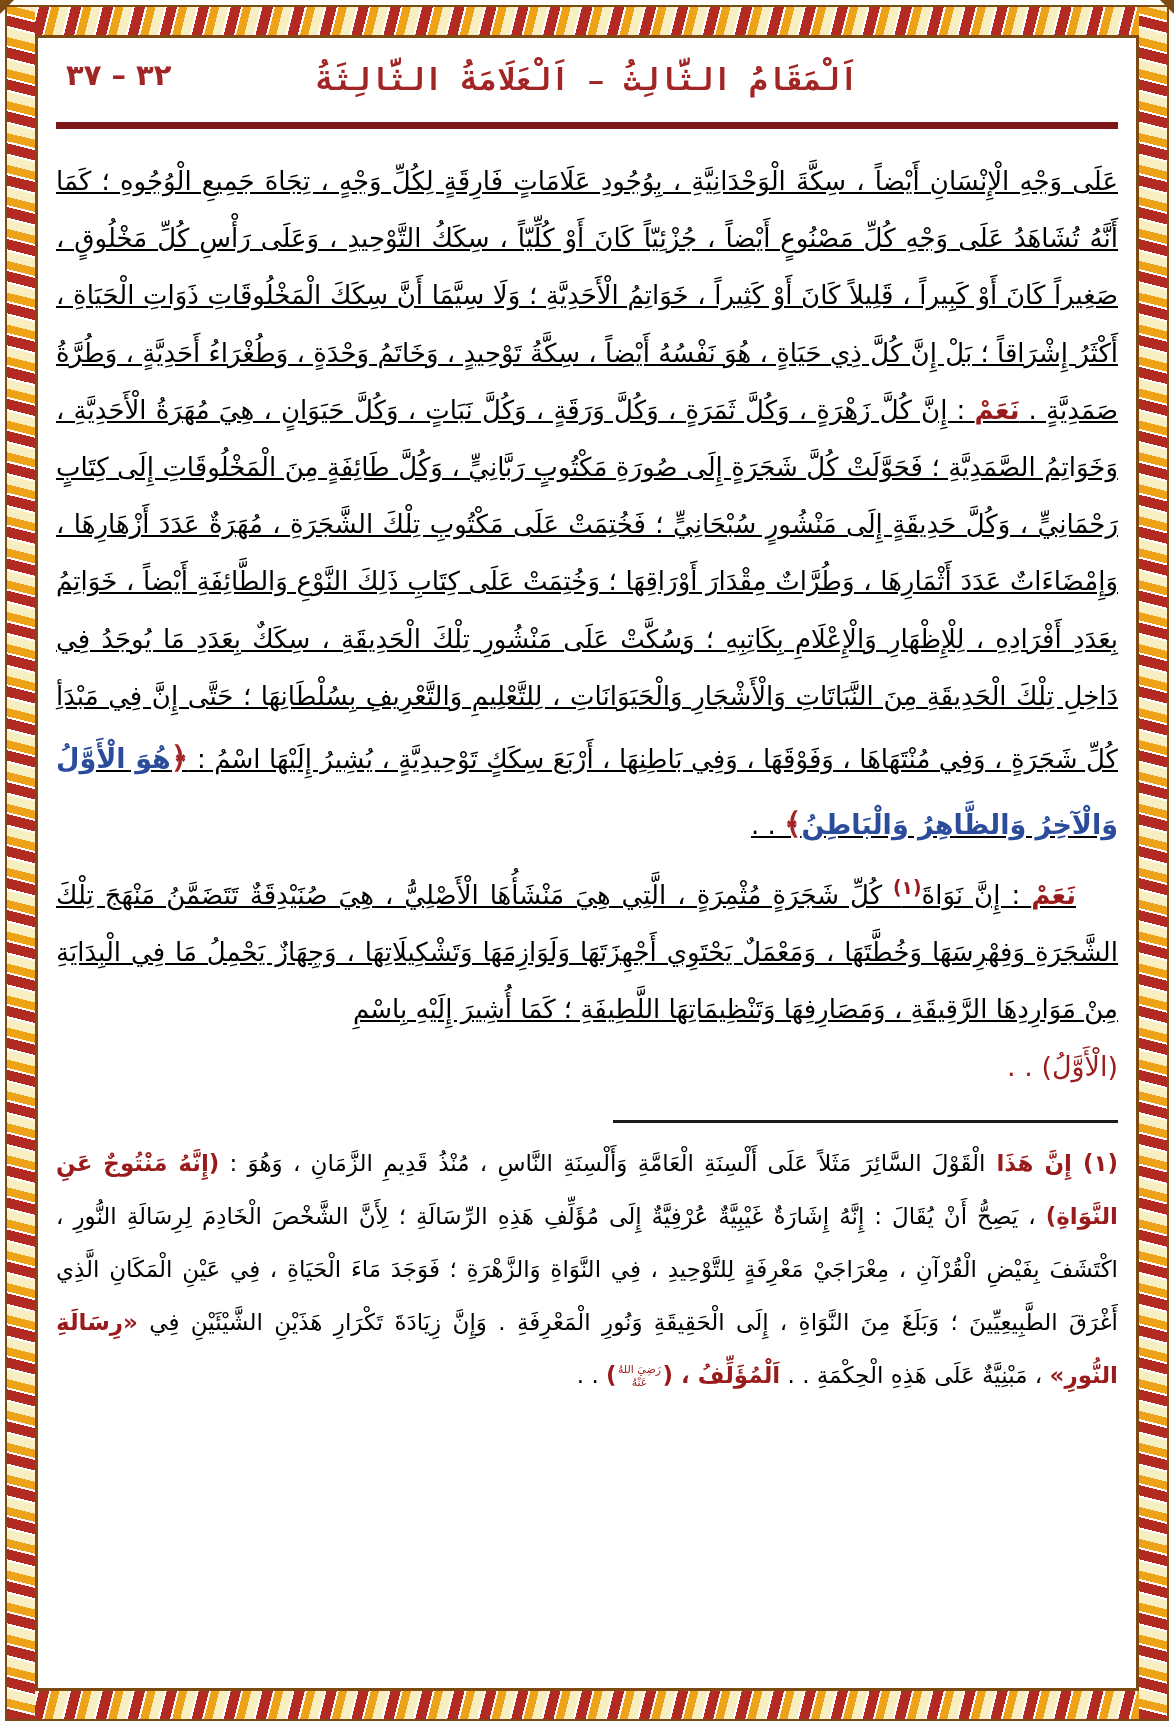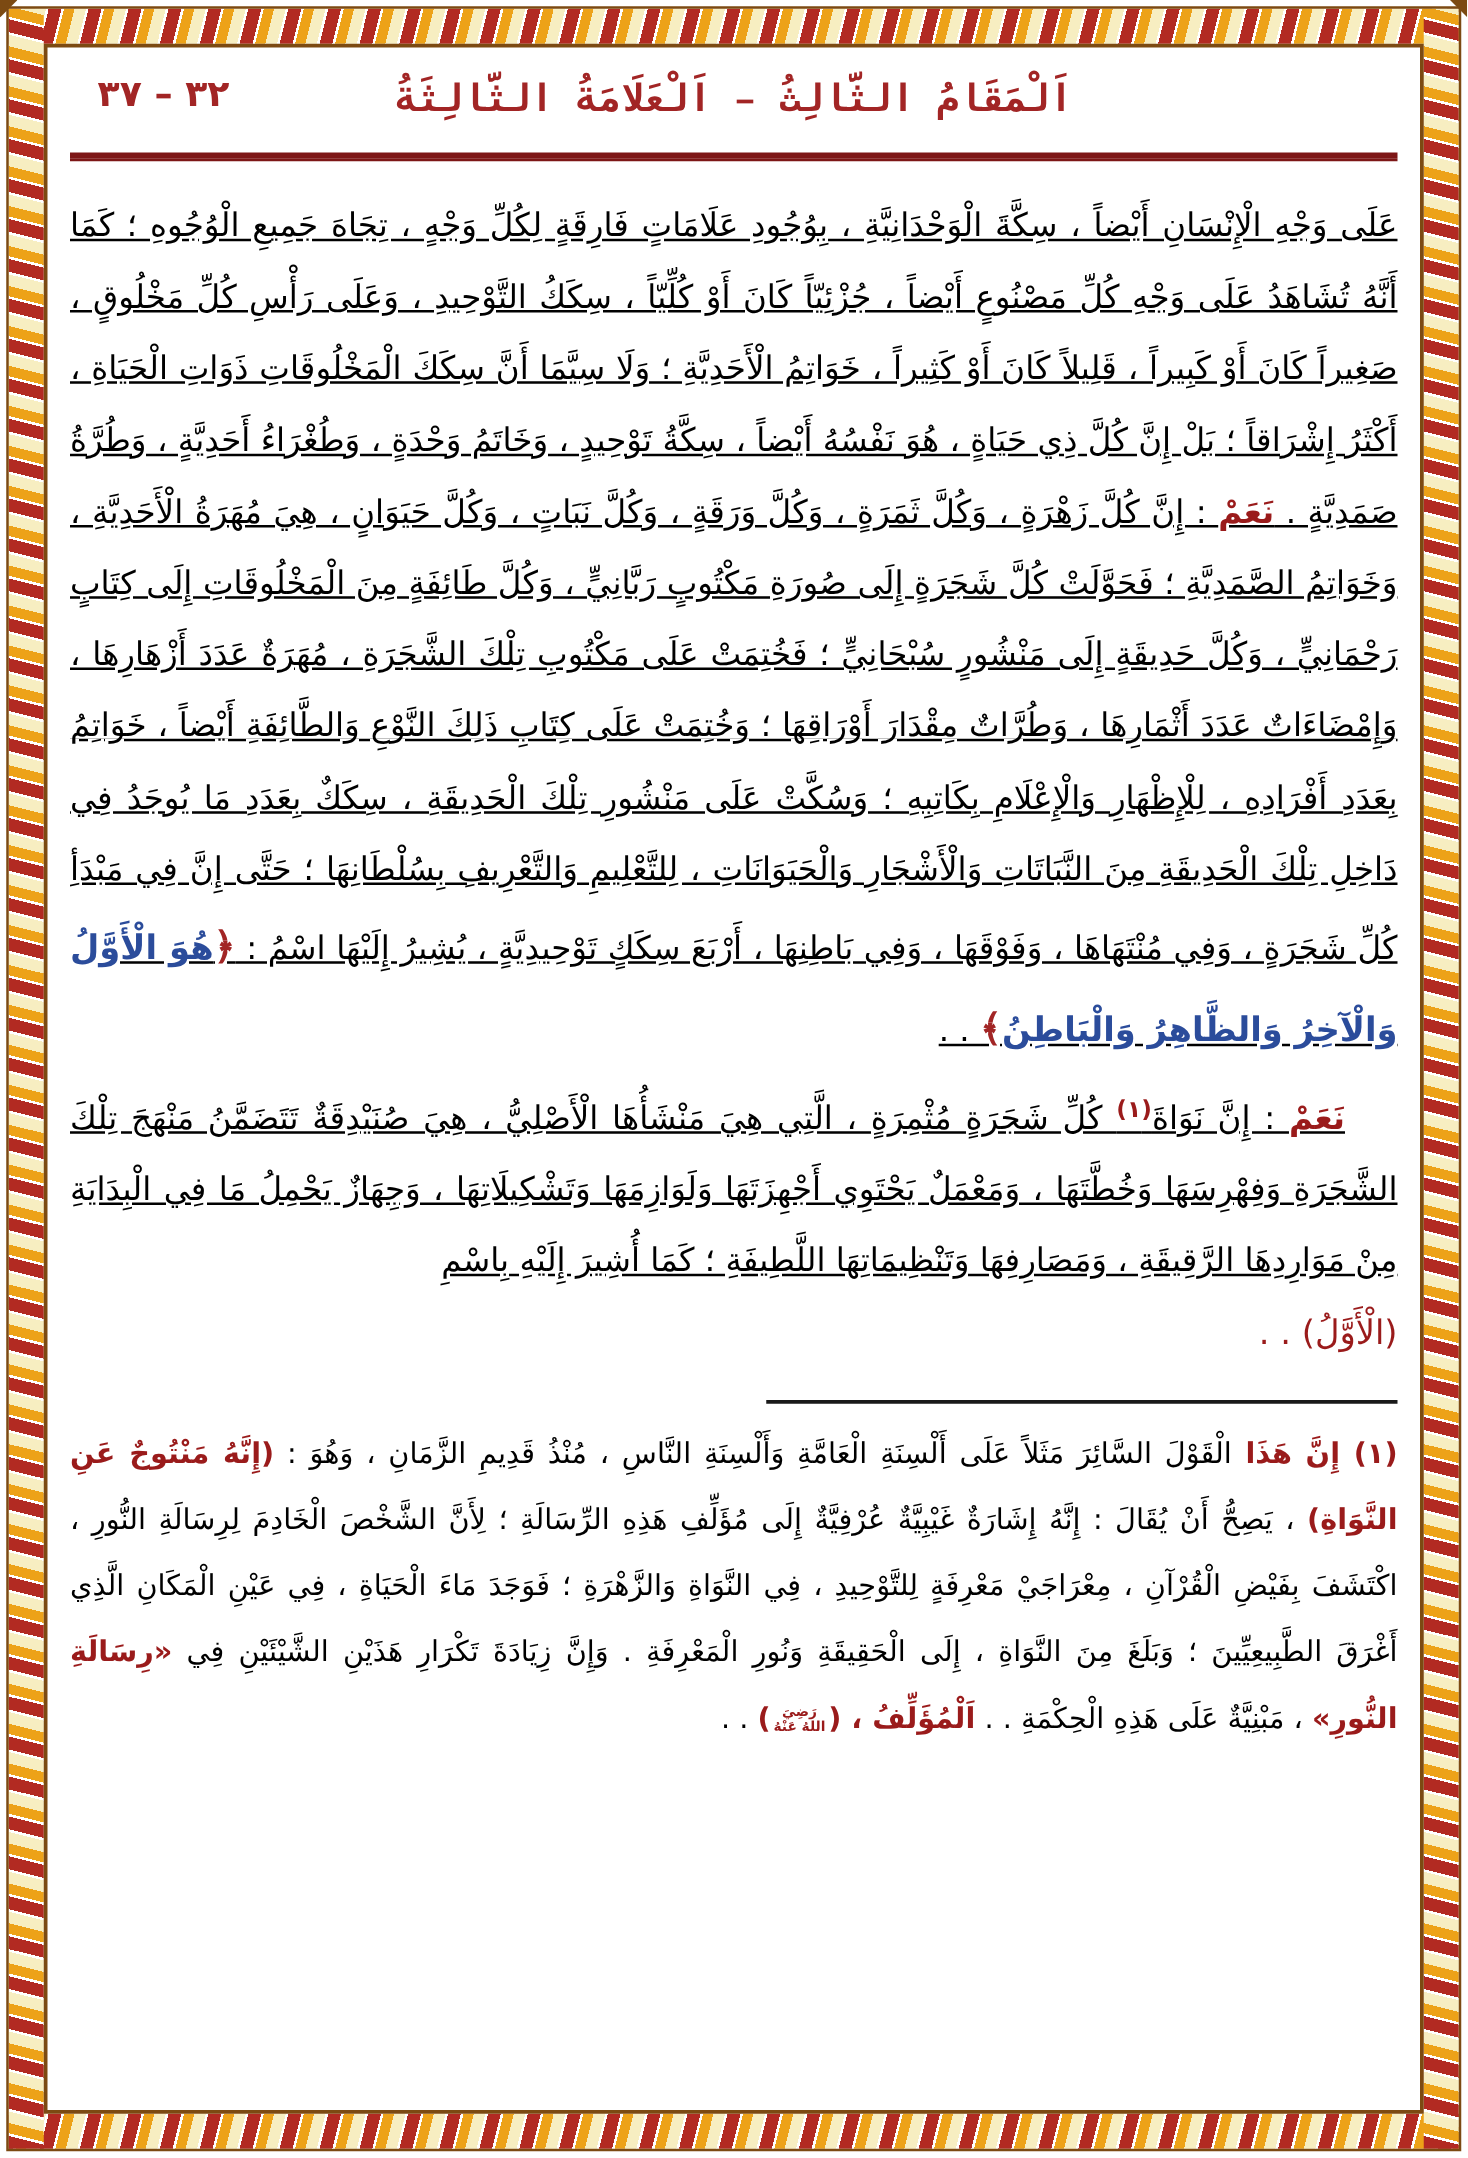--- a/index.html
+++ b/index.html
@@ -66,21 +66,21 @@
   .page-header { position: relative; min-height: 56px; }
   .page-title {
     text-align: center;
     color: var(--heading-red, #A22525);
     font-weight: bold;
     font-size: 30px;
     line-height: 52px;
     font-family: Liberation Mono, monospace;
   }
   .page-range {
-    position: absolute; top: 2px; left: 22px;
+    position: absolute; top: 2px; left: 10px;
     color: var(--heading-red, #A22525);
     font-weight: bold;
     font-size: 29px;
   }
 
   .header-rule {
     height: 4px;
     border-top: 5px solid var(--rule-maroon, #7D1616);
     border-bottom: 2px solid var(--rule-maroon, #7D1616);
     margin: 10px 0 24px;
@@ -140,21 +140,21 @@
     white-space: nowrap;
   }
   .seal-inner {
     display: inline-block;
     width: 46px;
     font-size: 11px;
     line-height: 1.1;
     text-align: center;
     vertical-align: middle;
     white-space: normal;
-    font-weight: bold;
+    font-weight: normal;
   }
 </style>
 </head>
 <body>
 
 <div class="page">
 
   <div class="band band-top"></div>
   <div class="band band-bottom"></div>
   <div class="band band-left"></div>

